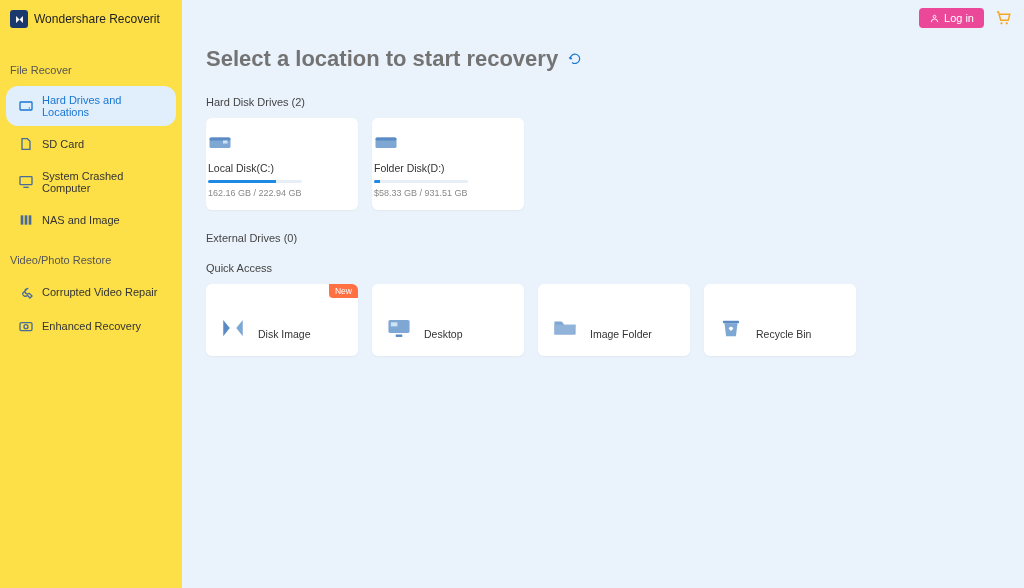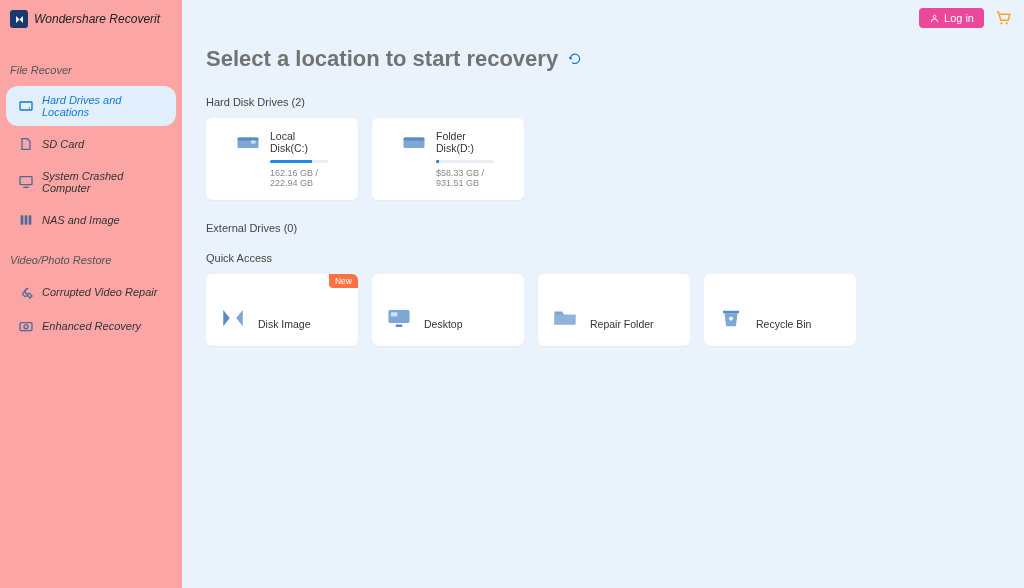--- a/index.html
+++ b/index.html
@@ -1,18 +1,18 @@
 <!DOCTYPE html>
 <html><head>
 <meta charset="utf-8">
 <style>
 * { margin: 0; padding: 0; box-sizing: border-box; font-family: -apple-system, BlinkMacSystemFont, "Segoe UI", Arial, sans-serif; }
 body { background: #eaf3fb; width: 1024px; height: 588px; overflow: hidden; display: flex; }
 
-.sidebar { width: 182px; background: #fca5a5; height: 100%; padding: 10px 0; font-style: italic; }
+.sidebar { width: 182px; background: #fde047; height: 100%; padding: 10px 0; }
 .brand { display: flex; align-items: center; gap: 6px; padding: 0 10px 20px 10px; font-size: 12px; color: #222; font-weight: 500; }
 .brand-icon { width: 18px; height: 18px; background: #1a3a6e; border-radius: 3px; display: flex; align-items: center; justify-content: center; color: #fff; font-size: 11px; }
 
 .section-title { font-size: 11px; color: #555; padding: 16px 10px 8px 10px; }
 .nav-item { display: flex; align-items: center; gap: 8px; padding: 8px 12px; margin: 2px 6px; font-size: 11px; color: #333; border-radius: 12px; cursor: pointer; }
 .nav-item.active { background: #e1eefc; color: #1976d2; }
 .nav-item.active .nav-icon { color: #1976d2; }
 .nav-icon { width: 16px; height: 16px; display: inline-flex; align-items: center; justify-content: center; font-size: 14px; color: #4a6b9a; flex-shrink: 0; }
 
 .main { flex: 1; height: 100%; position: relative; padding: 0 24px; }
@@ -20,21 +20,21 @@
 .login-btn { background: #ec4899; color: #fff; border: none; border-radius: 4px; padding: 4px 10px; font-size: 11px; display: flex; align-items: center; gap: 4px; cursor: pointer; }
 .cart-icon { color: #f5a623; font-size: 16px; }
 
 .page-title { display: flex; align-items: center; gap: 10px; padding-top: 46px; padding-bottom: 18px; }
 .page-title h1 { font-size: 22px; font-weight: 700; color: #737373; }
 .refresh-icon { color: #1976d2; font-size: 13px; }
 
 .subsection { font-size: 11px; color: #444; margin-bottom: 10px; margin-top: 6px; }
 
 .drive-row { display: flex; gap: 14px; margin-bottom: 22px; }
-.drive-card { background: #fff; border-radius: 6px; padding: 12px 30px; width: 152px; display: flex; gap: 10px; align-items: flex-start; cursor: pointer; box-shadow: 0 1px 2px rgba(0,0,0,0.04); }
+.drive-card { background: #fff; border-radius: 6px; padding: 12px 2px; width: 152px; display: flex; gap: 10px; align-items: flex-start; cursor: pointer; box-shadow: 0 1px 2px rgba(0,0,0,0.04); flex-direction: column; }
 .drive-icon { width: 24px; height: 20px; margin-top: 2px; flex-shrink: 0; }
 .drive-info { flex: 1; min-width: 0; }
 .drive-name { font-size: 10.5px; color: #333; margin-bottom: 6px; }
 .drive-bar { height: 3px; background: #e8eef5; border-radius: 2px; margin-bottom: 5px; overflow: hidden; }
 .drive-bar-fill { height: 100%; background: #1e88e5; }
 .drive-size { font-size: 9px; color: #888; }
 
 .quick-row { display: flex; gap: 14px; }
 .quick-card { background: #fff; border-radius: 6px; padding: 16px 14px; width: 152px; display: flex; gap: 12px; align-items: flex-end; cursor: pointer; box-shadow: 0 1px 2px rgba(0,0,0,0.04); position: relative; }
 .quick-icon { width: 26px; height: 24px; flex-shrink: 0; }
@@ -213,21 +213,21 @@
       <span class="quick-label">Desktop</span>
     </div>
 
     <div class="quick-card">
       <span class="quick-icon">
         <svg viewBox="0 0 32 28" width="26" height="24">
             <path d="M3 8 L3 22 L29 22 L29 10 L15 10 L12 6 L3 6 Z" fill="#7fa7d4"></path>
             <path d="M3 10 L29 10 L27 22 L3 22 Z" fill="#91b3d9"></path>
           </svg>
       </span>
-      <span class="quick-label">Repair Folder</span>
+      <span class="quick-label">Image Folder</span>
     </div>
 
     <div class="quick-card">
       <span class="quick-icon">
         <svg viewBox="0 0 32 28" width="26" height="24">
             <path d="M8 8 L24 8 L22 24 L10 24 Z" fill="#7fa7d4"></path>
             <rect x="6" y="5" width="20" height="3" rx="1" fill="#5a8bc4"></rect>
             <path d="M13 14 l3 -2 l3 2 l-2 3 l-2 0 Z" fill="#fff"></path>
           </svg>
       </span>

